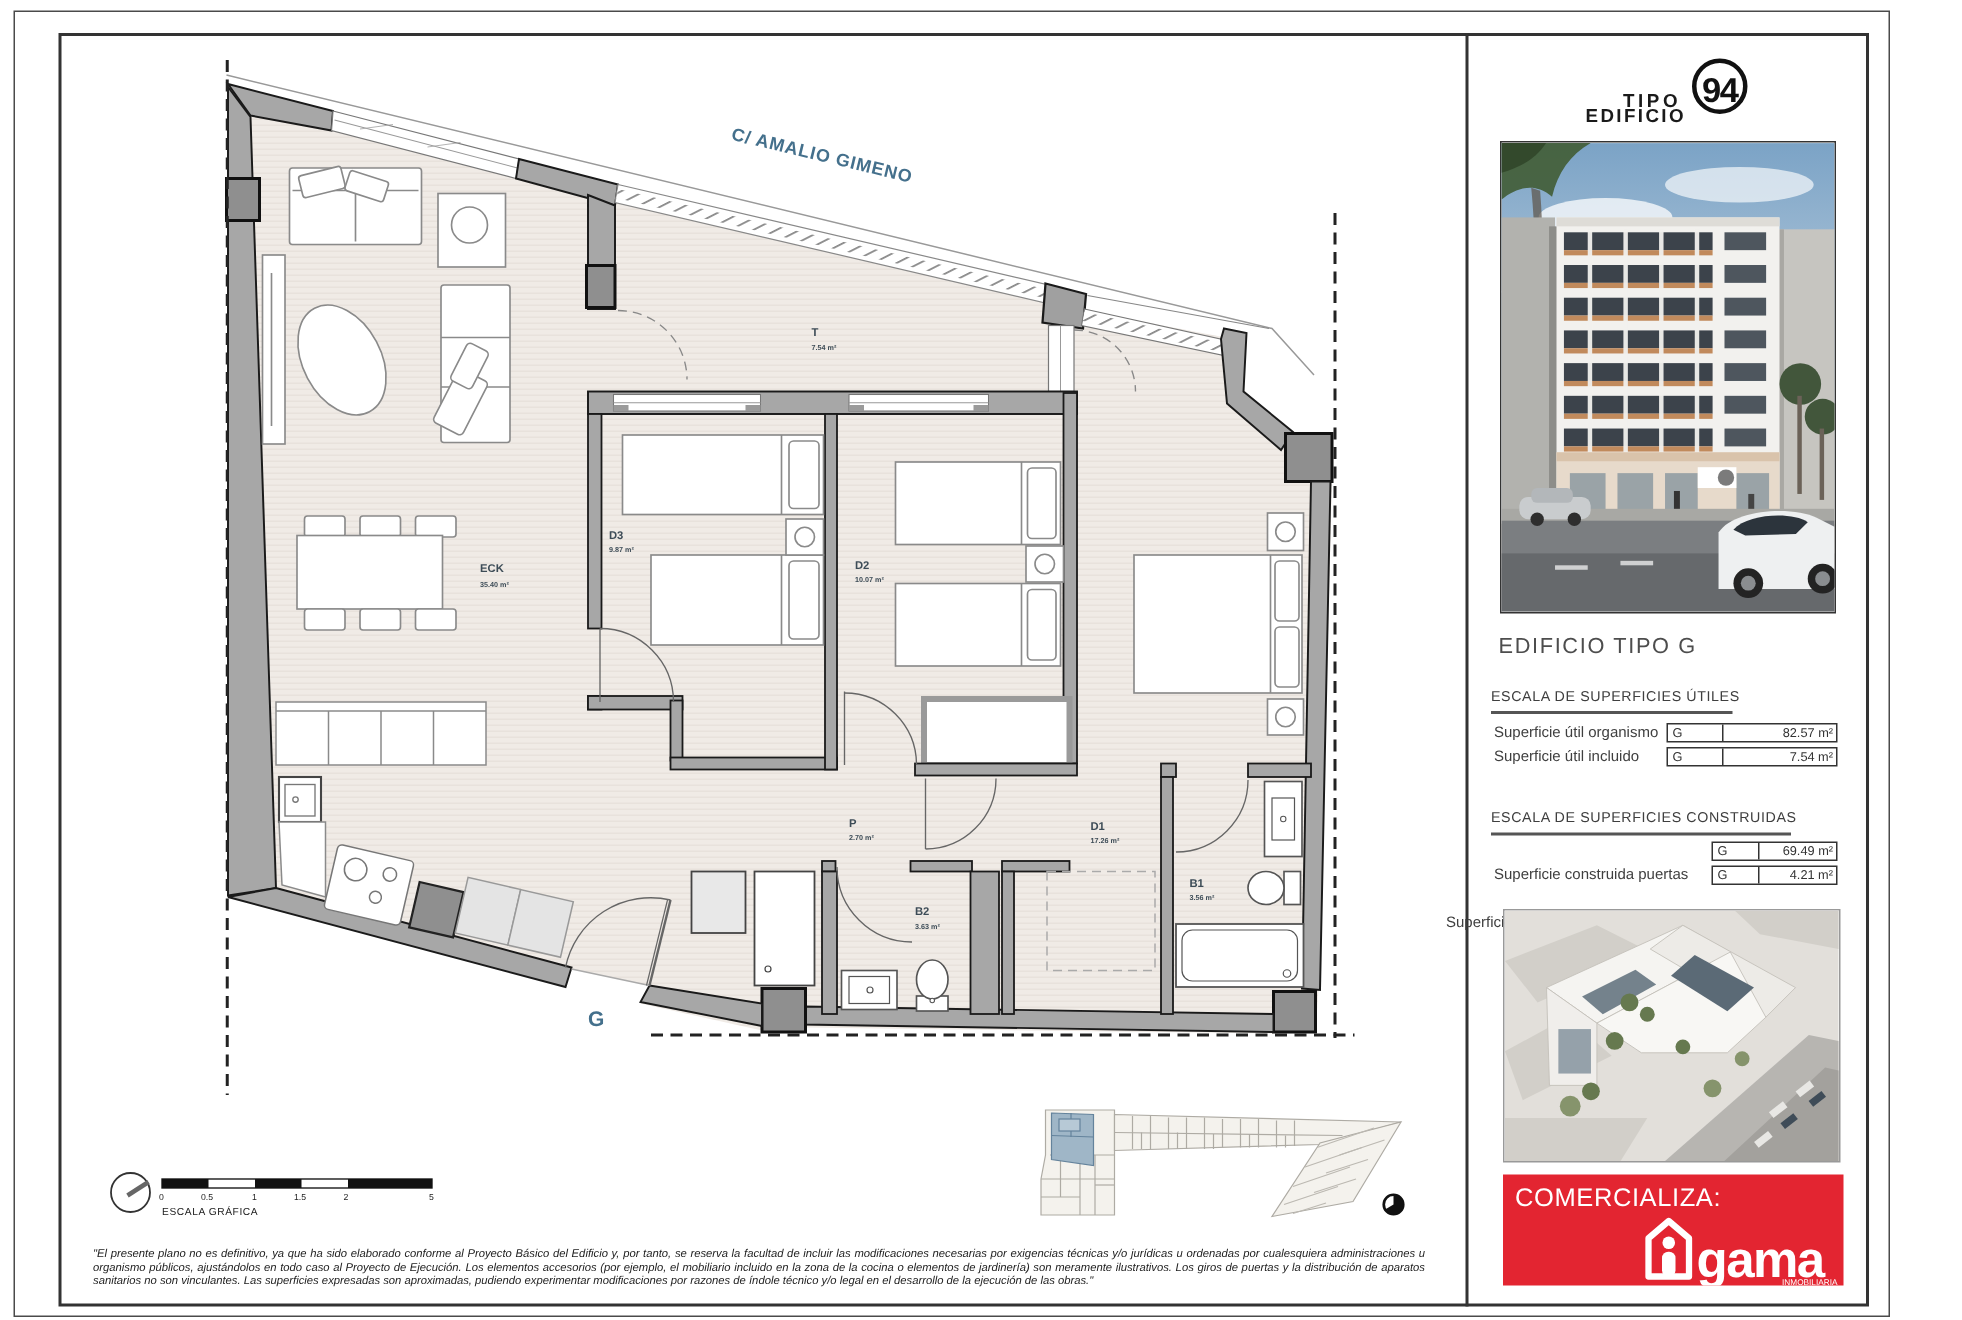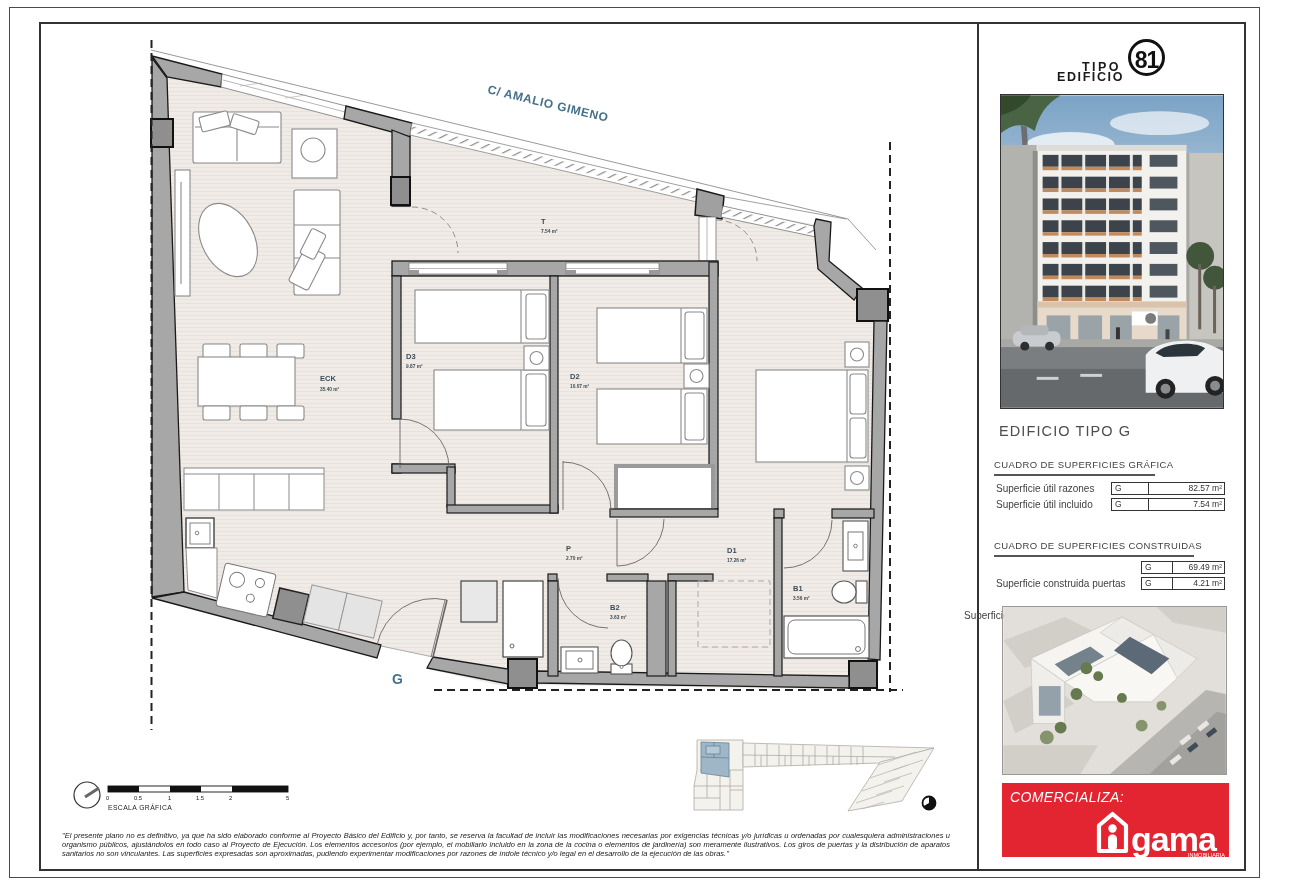--- a/index.html
+++ b/index.html
@@ -430,21 +430,21 @@
 <path d="M929,803 L929,796.5 A6.5,6.5 0 1 1 923.4,806.3 Z" fill="#111"></path>
 </g>
 </g>
 </g>
 </svg>
 
 <div class="abs" style="left:1050px;top:38px;width:180px;height:46px;">
   <div style="position:absolute;left:7px;top:10px;font-family:'Liberation Sans',sans-serif;font-weight:bold;font-size:12.5px;letter-spacing:1.6px;color:#1a1a1a;margin-top:22px;">EDIFICIO</div>
   <div style="position:absolute;left:32px;top:22px;font-family:'Liberation Sans',sans-serif;font-weight:bold;font-size:12.5px;letter-spacing:2.4px;color:#1a1a1a;">TIPO</div>
   <div style="position:absolute;left:78px;top:1px;width:37px;height:37px;border:3.5px solid #111;border-radius:50%;background:#fff;text-align:center;">
-    <span style="font-family:'Liberation Sans',sans-serif;font-weight:bold;font-size:23px;line-height:37px;letter-spacing:-1px;color:#111;">81</span>
+    <span style="font-family:'Liberation Sans',sans-serif;font-weight:bold;font-size:23px;line-height:37px;letter-spacing:-1px;color:#111;">94</span>
   </div>
 </div>
 
 <svg class="abs" style="left:1000px;top:94px;border:1px solid #333;" width="224" height="315" viewBox="0 0 224 315">
   <defs>
     <linearGradient id="sky" x1="0" y1="0" x2="0" y2="1">
       <stop offset="0" stop-color="#7ba3c6"></stop>
       <stop offset="0.5" stop-color="#b4c9db"></stop>
       <stop offset="1" stop-color="#e9eef3"></stop>
     </linearGradient>
@@ -530,36 +530,36 @@
     <path d="M156,260 C166,249 196,248 206,255 L198,263 L164,264 Z" fill="#2c343c"></path>
     <circle cx="166" cy="296" r="10" fill="#232323"></circle>
     <circle cx="166" cy="296" r="5" fill="#8a8d90"></circle>
     <circle cx="216" cy="293" r="10" fill="#232323"></circle>
     <circle cx="216" cy="293" r="5" fill="#8a8d90"></circle>
   </g>
 </svg>
 
 <div class="abs" style="left:999px;top:423px;font-family:'Liberation Sans',sans-serif;font-size:14.5px;letter-spacing:1.1px;color:#4d4d4d;">EDIFICIO TIPO G</div>
 
-<div class="abs" style="left:994px;top:459px;font-family:'Liberation Sans',sans-serif;font-size:9.5px;letter-spacing:0.4px;color:#3f3f3f;">CUADRO DE SUPERFICIES GRÁFICA</div>
+<div class="abs" style="left:994px;top:459px;font-family:'Liberation Sans',sans-serif;font-size:9.5px;letter-spacing:0.4px;color:#3f3f3f;">ESCALA DE SUPERFICIES ÚTILES</div>
 <div class="abs" style="left:994px;top:474px;width:161px;height:1.5px;background:#555;"></div>
 
-<div class="abs" style="left:996px;top:483px;font-family:'Liberation Sans',sans-serif;font-size:10px;color:#3f3f3f;">Superficie útil razones</div>
+<div class="abs" style="left:996px;top:483px;font-family:'Liberation Sans',sans-serif;font-size:10px;color:#3f3f3f;">Superficie útil organismo</div>
 <div class="abs" style="left:1111px;top:482px;width:114px;height:13px;border:1px solid #333;">
   <div style="position:absolute;left:0;top:0;width:37px;height:11px;border-right:1px solid #333;font-family:'Liberation Sans',sans-serif;font-size:8.5px;color:#333;padding-left:3px;">G</div>
   <div style="position:absolute;right:2px;top:0;font-family:'Liberation Sans',sans-serif;font-size:8.5px;color:#333;">82.57 m²</div>
 </div>
 
 <div class="abs" style="left:996px;top:499px;font-family:'Liberation Sans',sans-serif;font-size:10px;color:#3f3f3f;">Superficie útil incluido</div>
 <div class="abs" style="left:1111px;top:498px;width:114px;height:13px;border:1px solid #333;">
   <div style="position:absolute;left:0;top:0;width:37px;height:11px;border-right:1px solid #333;font-family:'Liberation Sans',sans-serif;font-size:8.5px;color:#333;padding-left:3px;">G</div>
   <div style="position:absolute;right:2px;top:0;font-family:'Liberation Sans',sans-serif;font-size:8.5px;color:#333;">7.54 m²</div>
 </div>
 
-<div class="abs" style="left:994px;top:540px;font-family:'Liberation Sans',sans-serif;font-size:9.5px;letter-spacing:0.4px;color:#3f3f3f;">CUADRO DE SUPERFICIES CONSTRUIDAS</div>
+<div class="abs" style="left:994px;top:540px;font-family:'Liberation Sans',sans-serif;font-size:9.5px;letter-spacing:0.4px;color:#3f3f3f;">ESCALA DE SUPERFICIES CONSTRUIDAS</div>
 <div class="abs" style="left:994px;top:555px;width:200px;height:1.5px;background:#555;"></div>
 
 <div class="abs" style="left:964px;top:562px;font-family:'Liberation Sans',sans-serif;font-size:10px;color:#3f3f3f;margin-top:48px;">Superficie construida interior</div>
 <div class="abs" style="left:1141px;top:561px;width:84px;height:13px;border:1px solid #333;">
   <div style="position:absolute;left:0;top:0;width:31px;height:11px;border-right:1px solid #333;font-family:'Liberation Sans',sans-serif;font-size:8.5px;color:#333;padding-left:3px;">G</div>
   <div style="position:absolute;right:2px;top:0;font-family:'Liberation Sans',sans-serif;font-size:8.5px;color:#333;">69.49 m²</div>
 </div>
 
 <div class="abs" style="left:996px;top:578px;font-family:'Liberation Sans',sans-serif;font-size:10px;color:#3f3f3f;">Superficie construida puertas</div>
 <div class="abs" style="left:1141px;top:577px;width:84px;height:13px;border:1px solid #333;">
@@ -603,21 +603,21 @@
     <circle cx="120" cy="92" r="5"></circle>
   </g>
   <g fill="#86946c">
     <circle cx="44" cy="132" r="7"></circle>
     <circle cx="140" cy="120" r="6"></circle>
     <circle cx="160" cy="100" r="5"></circle>
   </g>
 </svg>
 
 <div class="abs" style="left:1002px;top:783px;width:227px;height:74px;background:#e32531;">
-  <div style="position:absolute;left:8px;top:6px;font-family:'Liberation Sans',sans-serif;font-size:14px;letter-spacing:0.4px;color:#ffffff;font-style:italic;">COMERCIALIZA:</div>
+  <div style="position:absolute;left:8px;top:6px;font-family:'Liberation Sans',sans-serif;font-size:17px;letter-spacing:0.4px;color:#ffffff;">COMERCIALIZA:</div>
   <svg style="position:absolute;left:92px;top:28px;" width="133" height="46" viewBox="0 0 133 46">
 
     <path d="M5,14.5 L18.5,3 L32,14.5 L32,40 L5,40 Z" fill="none" stroke="#ffffff" stroke-width="4.2" stroke-linejoin="round"></path>
     <circle cx="18.5" cy="17.5" r="4.2" fill="#ffffff"></circle>
     <rect x="14" y="23.5" width="9" height="16.5" rx="4.2" fill="#ffffff"></rect>
 
     <text x="37" y="40" font-family="'Liberation Sans',sans-serif" font-weight="bold" font-size="34" letter-spacing="-1" fill="#ffffff">gama</text>
     <text x="131" y="45.5" text-anchor="end" font-family="'Liberation Sans',sans-serif" font-size="5.5" fill="#ffffff">INMOBILIARIA</text>
   </svg>
 </div>

